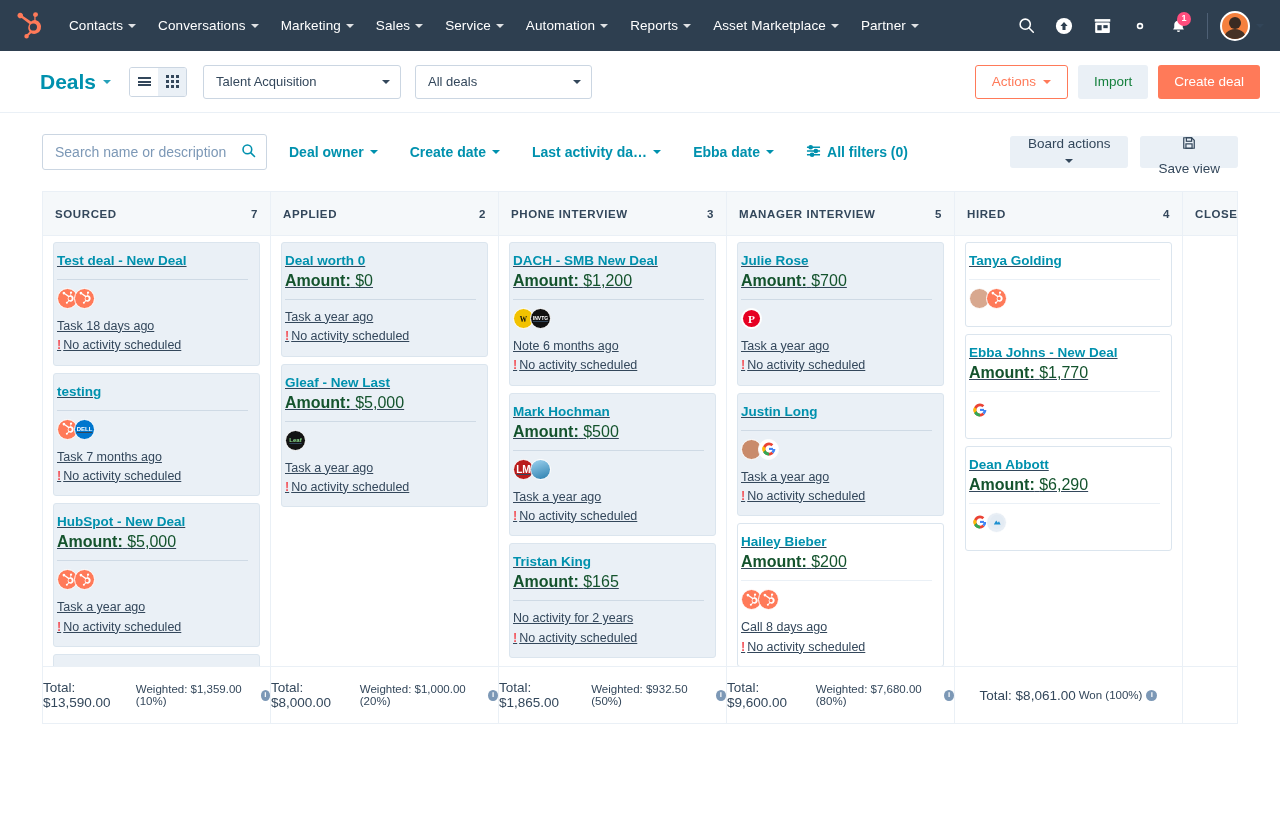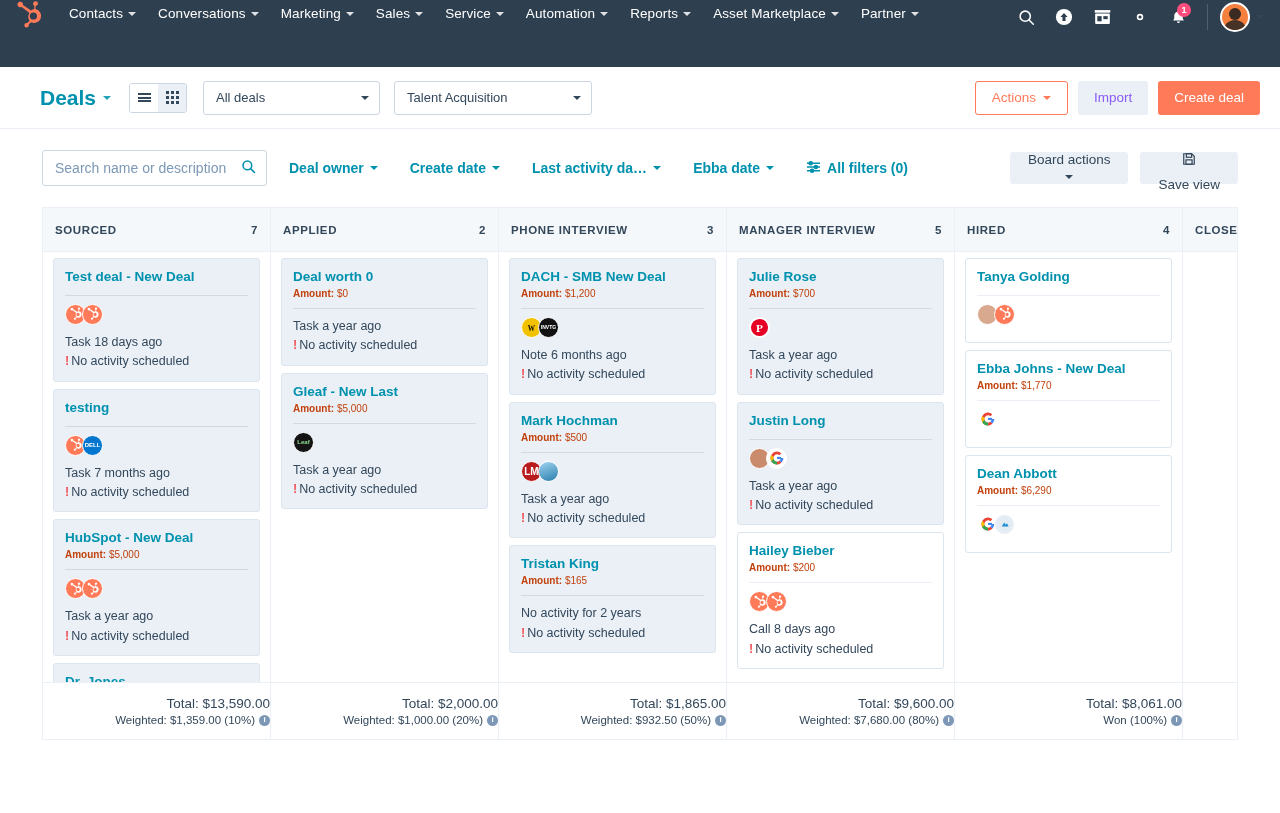--- a/index.html
+++ b/index.html
@@ -6,22 +6,22 @@
   html, body {
     width: 1280px; height: 813px;
     background: #ffffff;
     font-family: "Liberation Sans", sans-serif;
     color: #33475b;
     overflow: hidden;
   }
 
   
   .topnav {
-    height: 67px; background: #2e3f50;
-    display: flex; align-items: flex-start;
+    height: 51px; background: #2e3f50;
+    display: flex; align-items: center;
     padding: 0 16px 0 14px;
   }
   .hs-logo { width: 30px; height: 30px; flex: 0 0 30px; margin-right: 14px; position: relative; }
   .nav-items { display: flex; align-items: center; gap: 0px; }
   .nav-item {
     color: #ffffff; font-size: 13.5px; padding: 6px 11px;
     display: flex; align-items: center; gap: 5px; cursor: pointer;
     white-space: nowrap; letter-spacing: .1px;
   }
   .caret-down {
@@ -76,21 +76,21 @@
   .select-box .lbl { flex: 1; }
   .sel-pipeline { width: 198px; }
   .sel-view { width: 177px; }
   .header-right { margin-left: auto; display: flex; align-items: center; gap: 10px; }
   .btn {
     height: 34px; border-radius: 3px; font-size: 13.5px; font-weight: 500;
     display: inline-flex; align-items: center; justify-content: center;
     padding: 0 16px; cursor: pointer; white-space: nowrap;
   }
   .btn-ghost-orange { border: 1px solid #ff7a59; color: #ff7a59; background: #fff; gap: 7px; }
-  .btn-disabled { background: #eaf0f6; color: #8b5cf6; cursor: default; }
+  .btn-disabled { background: #eaf0f6; color: #15803d; cursor: default; }
   .btn-primary { background: #ff7a59; color: #fff; }
   .caret-orange { width:0;height:0;border-left:4px solid transparent;border-right:4px solid transparent;border-top:4.5px solid #ff7a59; }
 
   
   .filterbar {
     height: 78px; display: flex; align-items: center; padding: 0 42px;
     background: #fff;
   }
   .searchbox {
     width: 225px; height: 36px; border: 1px solid #cbd6e2; border-radius: 3px;
@@ -128,28 +128,28 @@
   .col-head {
     height: 44px; background: #f5f8fa; border-bottom: 1px solid #eaf0f6;
     display: flex; align-items: center; padding: 0 12px;
     font-size: 11.5px; font-weight: bold; letter-spacing: .6px; color: #33475b;
   }
   .col-head .count { margin-left: auto; font-size: 11.5px; font-weight: bold; }
   .col-body { flex: 1; padding: 6px 10px 10px 10px; overflow: hidden; }
 
   .card {
     background: #eaf0f6; border: 1px solid #dbe5ee; border-radius: 3px;
-    padding: 10px 11px 9px 11px; margin-bottom: 7px; cursor: pointer;
+    padding: 10px 11px 9px 3px; margin-bottom: 7px; cursor: pointer; text-decoration: underline;
   }
   .card.white { background: #ffffff; }
   .card-title {
     color: #0091ae; font-size: 13.5px; font-weight: bold; line-height: 1.25;
     margin-bottom: 2px;
   }
-  .card-amount { font-size: 10px; color: #c2410c; }
+  .card-amount { font-size: 16px; color: #14532d; }
   .card-amount b { font-weight: bold; }
   .card-divider { height: 1px; background: #cfdae5; margin: 9px 0 8px 0; }
   .card.white .card-divider { background: #eaf0f6; }
   .avatars { display: flex; margin-bottom: 7px; height: 22px; }
   .av {
     width: 21px; height: 21px; border-radius: 50%; border: 1.5px solid #fff;
     margin-right: -4px; overflow: hidden; position: relative; flex: 0 0 21px;
     display: flex; align-items: center; justify-content: center;
     font-size: 8px; font-weight: bold; color: #fff;
   }
@@ -166,21 +166,21 @@
   .av-google { background: #fff; }
   .av-blue { background: #e8eef5; }
   .card-meta { font-size: 12.5px; color: #33475b; line-height: 1.55; }
   .bang { color: #f2545b; font-weight: bold; margin-right: 2px; }
 
   .board-footer {
     display: flex; border: 1px solid #eaf0f6; background: #fff; height: 58px;
   }
   .footer-cell {
     width: 228px; flex: 0 0 228px; border-right: 1px solid #eaf0f6;
-    display: flex; flex-direction: column; align-items: flex-end; justify-content: center;
+    display: flex; flex-direction: row; align-items: center; justify-content: center;
     gap: 3px;
   }
   .footer-total { font-size: 13.5px; color: #33475b; }
   .footer-weighted {
     font-size: 11.5px; color: #33475b; display: flex; align-items: center; gap: 4px;
   }
   .info-dot {
     width: 11px; height: 11px; border-radius: 50%; background: #7c98b6; color: #fff;
     font-size: 8px; font-weight: bold; display: inline-flex;
     align-items: center; justify-content: center; line-height: 1;
@@ -302,26 +302,26 @@
           <i></i>
           <i></i>
           <i></i>
           <i></i>
           <i></i>
           <i></i>
       </div>
     </div>
   </div>
 
+  <div class="select-box sel-pipeline">
+    <span class="lbl">Talent Acquisition</span>
+    <span class="caret-dark"></span>
+  </div>
   <div class="select-box sel-view">
     <span class="lbl">All deals</span>
-    <span class="caret-dark"></span>
-  </div>
-  <div class="select-box sel-pipeline">
-    <span class="lbl">Talent Acquisition</span>
     <span class="caret-dark"></span>
   </div>
 
   <div class="header-right">
     <div class="btn btn-ghost-orange">
       <span>Actions</span>
       <span class="caret-orange"></span>
     </div>
     <div class="btn btn-disabled">Import</div>
     <div class="btn btn-primary">Create deal</div>
@@ -719,21 +719,21 @@
 
   <div class="board-footer">
     <div class="footer-cell">
       <div class="footer-total">Total: $13,590.00</div>
       <div class="footer-weighted">
         <span>Weighted: $1,359.00 (10%)</span>
         <span class="info-dot">i</span>
       </div>
     </div>
     <div class="footer-cell">
-      <div class="footer-total">Total: $2,000.00</div>
+      <div class="footer-total">Total: $8,000.00</div>
       <div class="footer-weighted">
         <span>Weighted: $1,000.00 (20%)</span>
         <span class="info-dot">i</span>
       </div>
     </div>
     <div class="footer-cell">
       <div class="footer-total">Total: $1,865.00</div>
       <div class="footer-weighted">
         <span>Weighted: $932.50 (50%)</span>
         <span class="info-dot">i</span>

